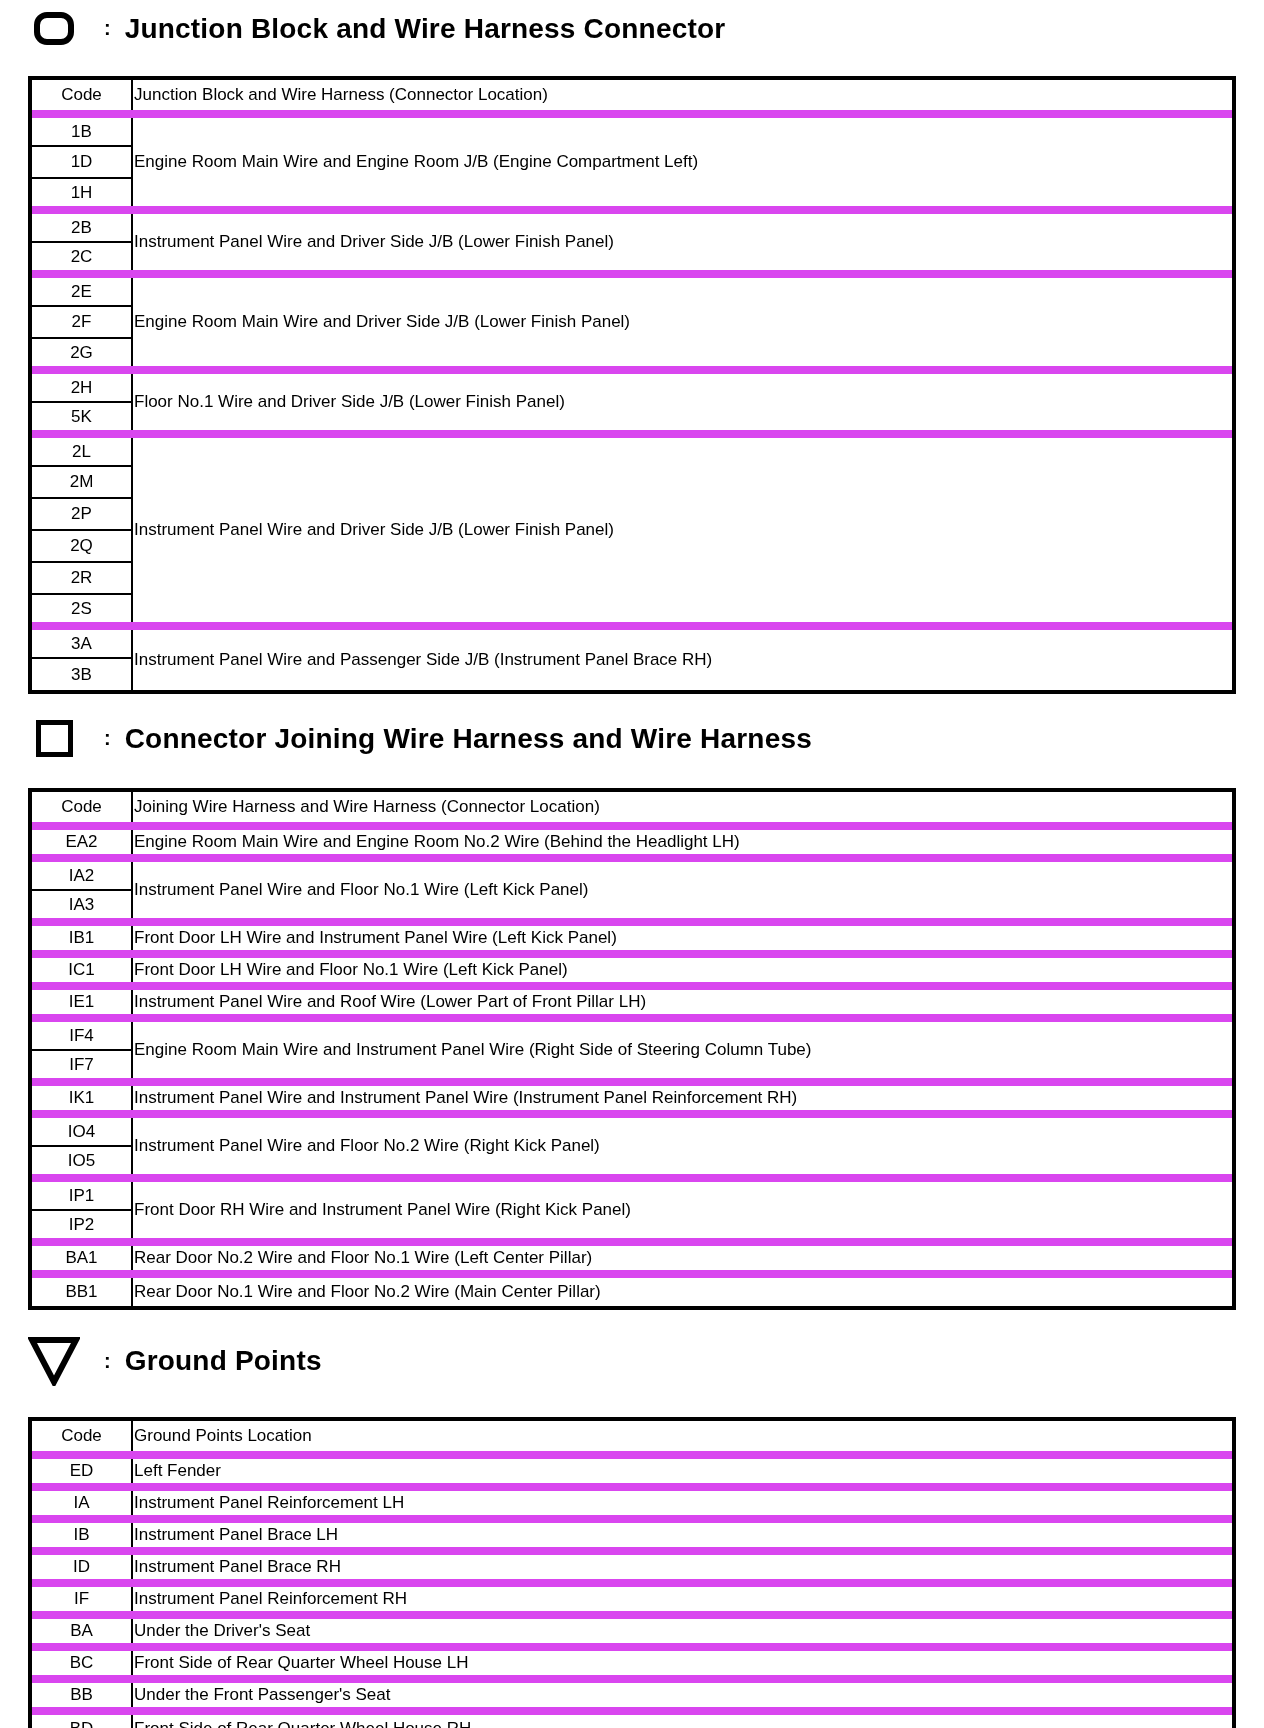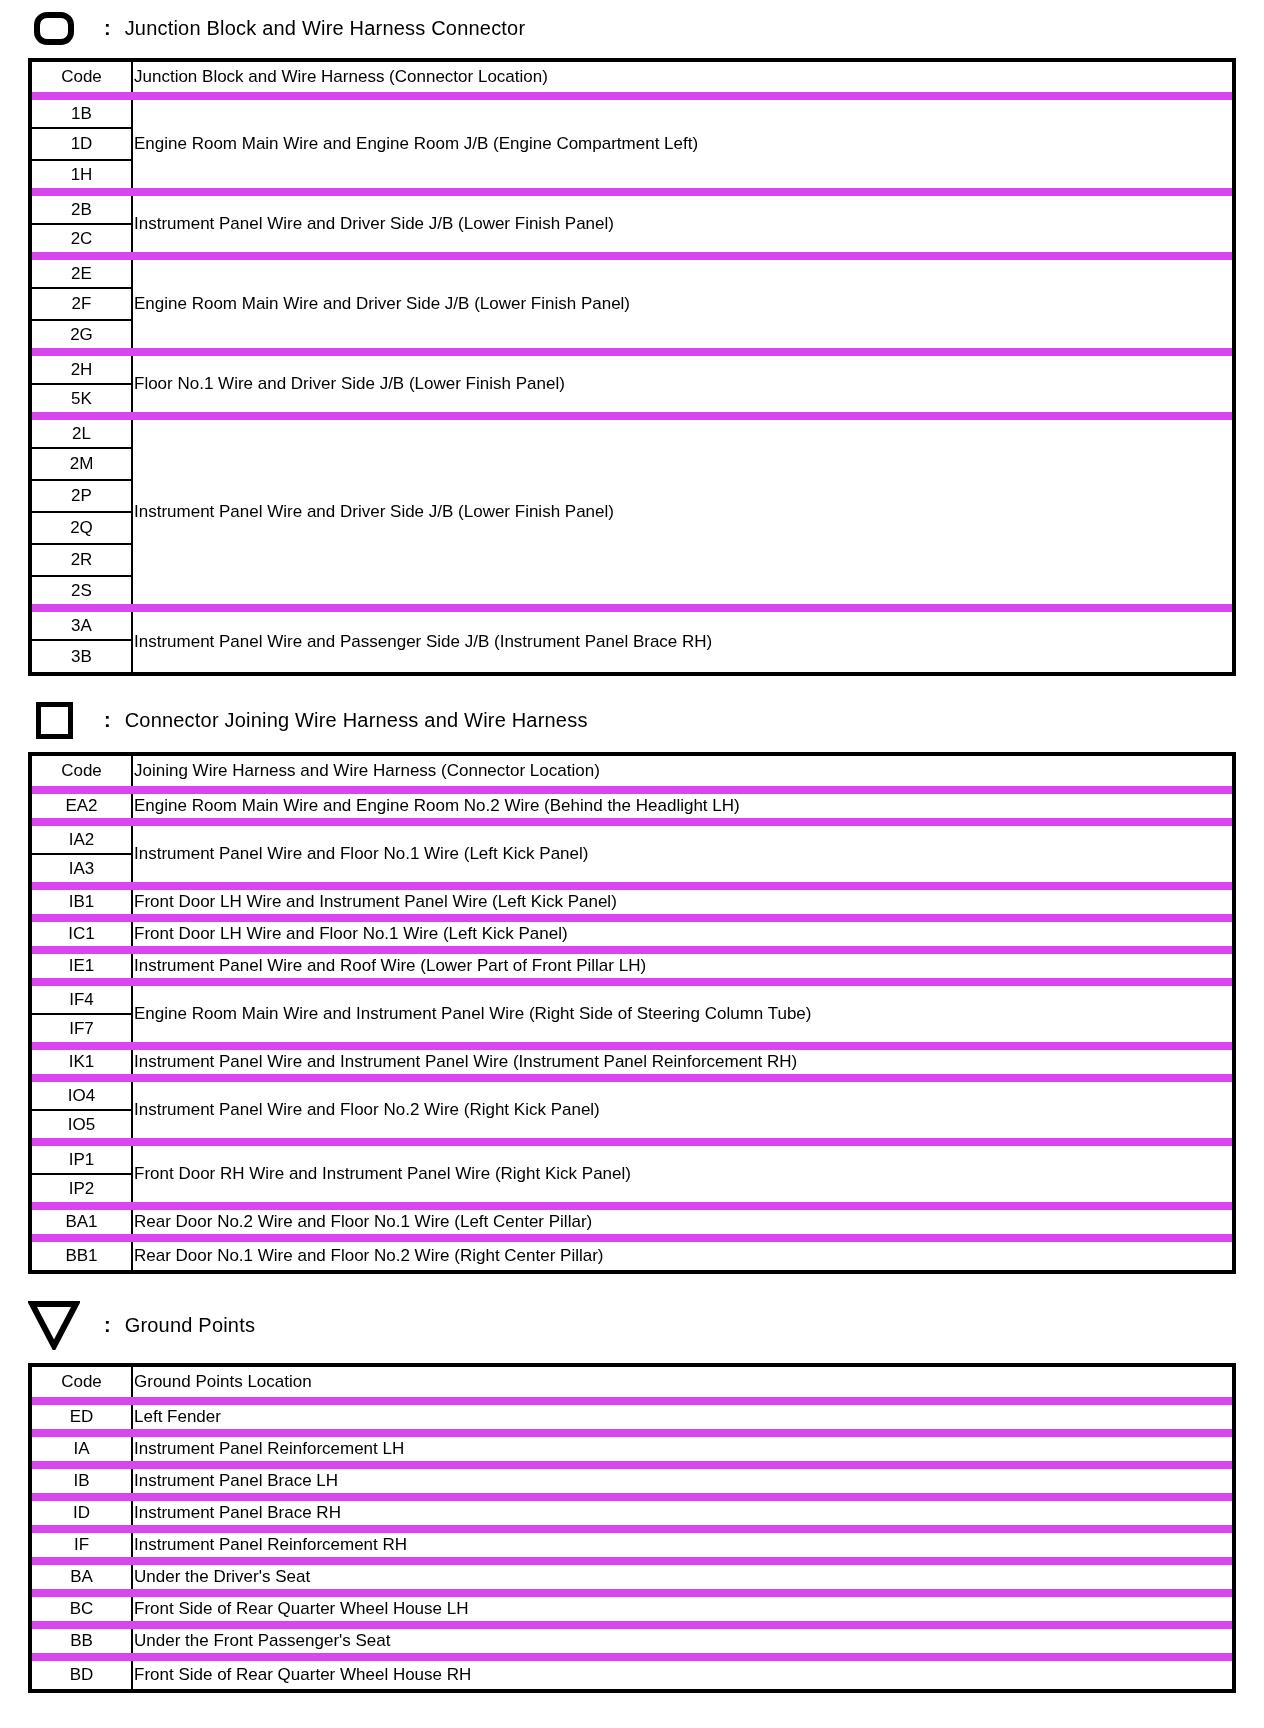--- a/index.html
+++ b/index.html
@@ -12,27 +12,27 @@
     overflow: hidden;
   }
   .page { padding: 12px 28px 0 28px; }
 
   .section { margin-bottom: 26px; }
   .section:last-child { margin-bottom: 0; }
 
   .section-header { display: flex; align-items: center; }
   .icon-cell { width: 52px; display: flex; justify-content: center; align-items: center; }
   .colon { font-size: 20px; font-weight: 700; margin: 0 14px 0 24px; }
-  .section-title { font-size: 20px; font-weight: 400; letter-spacing: 0.2px; }
+  .section-title { font-size: 28px; font-weight: 700; letter-spacing: 0.2px; }
 
   .icon-roundrect { width: 40px; height: 33px; border: 6px solid #000; border-radius: 13px; }
   .icon-square { width: 37px; height: 37px; border: 5px solid #000; }
   .icon-triangle { display: block; }
 
-  .table-wrap { border: 4px solid #000; margin-top: 13px; }
+  .table-wrap { border: 4px solid #000; margin-top: 31px; }
   table { border-collapse: collapse; width: 100%; table-layout: fixed; }
   th, td {
     font-weight: 400;
     font-size: 17px;
     padding: 0;
     height: 32px;
     line-height: 1.15;
     vertical-align: middle;
   }
   thead th { height: 34px; border-bottom: 4px solid #000; }
@@ -201,21 +201,21 @@
             </tr>
             <tr class="sub-row">
               <td class="code">IP2</td>
             </tr>
             <tr class="group-start">
               <td class="code">BA1</td>
               <td class="desc" rowspan="1">Rear Door No.2 Wire and Floor No.1 Wire (Left Center Pillar)</td>
             </tr>
             <tr class="group-start">
               <td class="code">BB1</td>
-              <td class="desc" rowspan="1">Rear Door No.1 Wire and Floor No.2 Wire (Right Center Pillar)</td>
+              <td class="desc" rowspan="1">Rear Door No.1 Wire and Floor No.2 Wire (Main Center Pillar)</td>
             </tr>
           </tbody>
         </table>
     </div>
   </div>
 
   <div class="section">
     <div class="section-header">
       <span class="icon-cell">
         <svg class="icon-triangle" width="52" height="50" viewBox="0 0 52 50">

